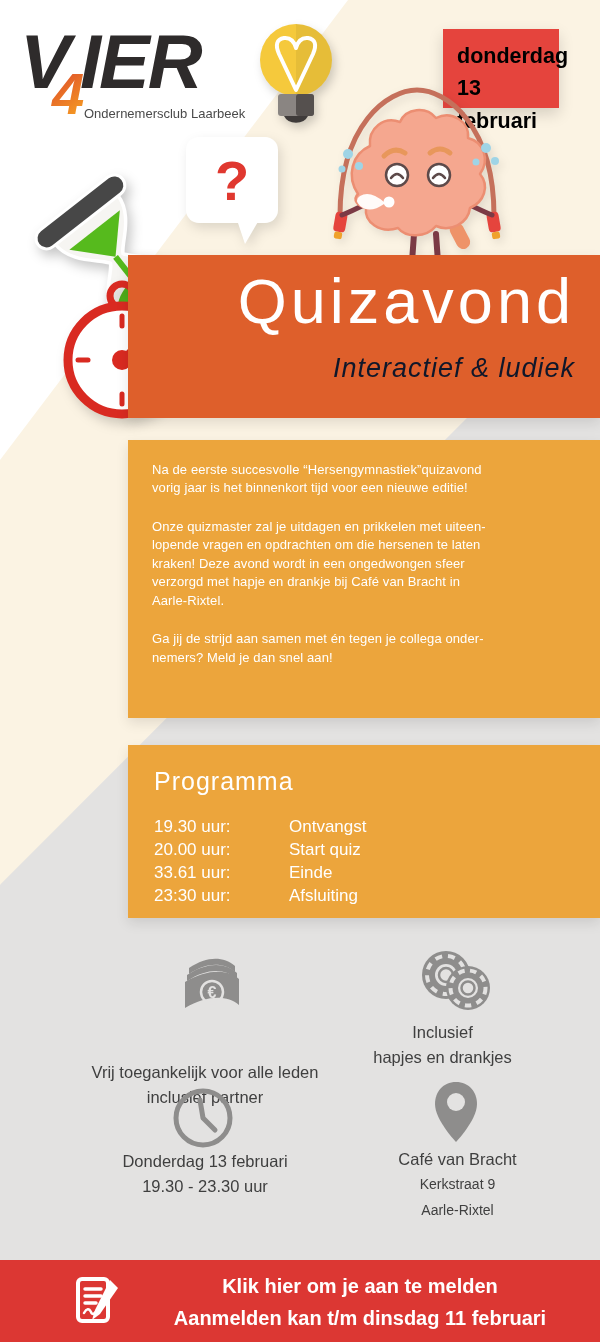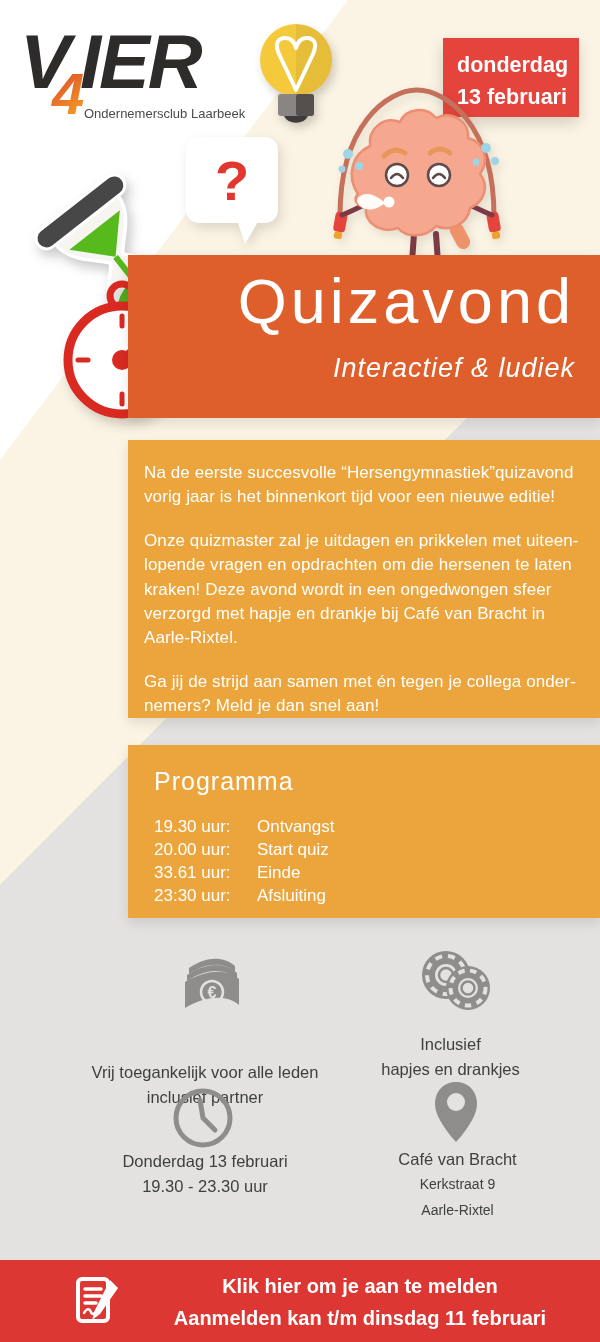--- a/index.html
+++ b/index.html
@@ -9,56 +9,56 @@
   
   .bg-white-tri{position:absolute;top:0;left:0;width:600px;height:460px;background:#FFFFFF;
                 clip-path:polygon(0 0,348px 0,0 460px);}
   .bg-gray{position:absolute;top:285px;left:0;width:600px;height:975px;background:#E3E2E1;
            clip-path:polygon(100% 0,100% 100%,0 100%,0 61.5%);}
 
   
   .logo{position:absolute;left:18px;top:20px;}
 
   
-  .badge{position:absolute;left:443px;top:38px;width:136px;height:79px;background:#E5443D;
-         color:#ffffff;font-weight:700;font-size:21.5px;line-height:1.5;
+  .badge{position:absolute;left:443px;top:29px;width:116px;height:79px;background:#E5443D;
+         color:#000000;font-weight:700;font-size:21.5px;line-height:1.5;
          padding:11px 0 0 14px;box-sizing:border-box;
          box-shadow:0 6px 14px rgba(0,0,0,.15);}
 
   
   .bulb{position:absolute;left:256px;top:8px;filter:drop-shadow(3px 5px 5px rgba(0,0,0,.18));}
   .bubble{position:absolute;left:183px;top:134px;filter:drop-shadow(3px 5px 6px rgba(0,0,0,.12));}
   .hourglass{position:absolute;left:18px;top:160px;filter:drop-shadow(4px 6px 6px rgba(0,0,0,.22));}
   .stopwatch{position:absolute;left:56px;top:272px;filter:drop-shadow(4px 6px 6px rgba(0,0,0,.18));}
   .brain{position:absolute;left:318px;top:84px;filter:drop-shadow(3px 4px 5px rgba(0,0,0,.10));}
 
   
   .banner{position:absolute;left:128px;top:255px;width:472px;height:163px;background:#DE5F2B;
           box-shadow:0 5px 12px rgba(0,0,0,.10);}
   .banner-title{position:absolute;right:25px;top:10px;color:#fff;font-size:63px;
                 font-weight:400;letter-spacing:4px;}
-  .banner-sub{position:absolute;right:25px;top:98px;color:#ffffff;font-size:27px;
+  .banner-sub{position:absolute;right:25px;top:98px;color:#0f172a;font-size:27px;
               font-style:italic;letter-spacing:1px;}
 
   
   .yellow{position:absolute;left:128px;width:472px;background:#ECA53C;box-sizing:border-box;
           color:#fff;box-shadow:0 5px 12px rgba(0,0,0,.10);}
-  .intro{top:440px;height:278px;padding:21px 20px 0 16px;font-size:17px;line-height:1.42;}
+  .intro{top:440px;height:278px;padding:21px 20px 0 24px;font-size:13px;line-height:1.42;}
   .intro p{margin:0 0 20px;white-space:pre-line;letter-spacing:.1px;}
   .prog{top:745px;height:173px;padding:22px 8px 0 26px;}
   .prog h2{margin:0 0 20px;font-size:25px;font-weight:400;letter-spacing:1px;}
-  .prog-row{display:flex;font-size:17px;line-height:1.35;}
+  .prog-row{display:flex;font-size:17px;line-height:1.35;gap:32px;}
   .prog-time{width:103px;flex:0 0 103px;}
 
   
   .gicon{position:absolute;}
   .cap{position:absolute;text-align:center;color:#3F3F3F;font-size:16.5px;line-height:1.5;}
   .cap .small{font-size:14px;line-height:1.85;}
   #cap-access{left:20px;top:1060px;width:370px;}
-  #cap-catering{left:348px;top:1020px;width:205px;margin-top:12px;}
+  #cap-catering{left:340px;top:1020px;width:205px;}
   #cap-datetime{left:20px;top:1149px;width:370px;}
   #cap-location{left:355px;top:1147px;width:205px;}
 
   
   .cta-bar{position:absolute;left:0;top:1260px;width:600px;height:82px;background:#DC3733;cursor:pointer;}
   .cta-icon{position:absolute;left:72px;top:14px;}
   .cta-text{position:absolute;left:142px;right:22px;top:10px;text-align:center;color:#fff;
             font-weight:700;font-size:20px;line-height:1.6;}
 </style>
 </head>

